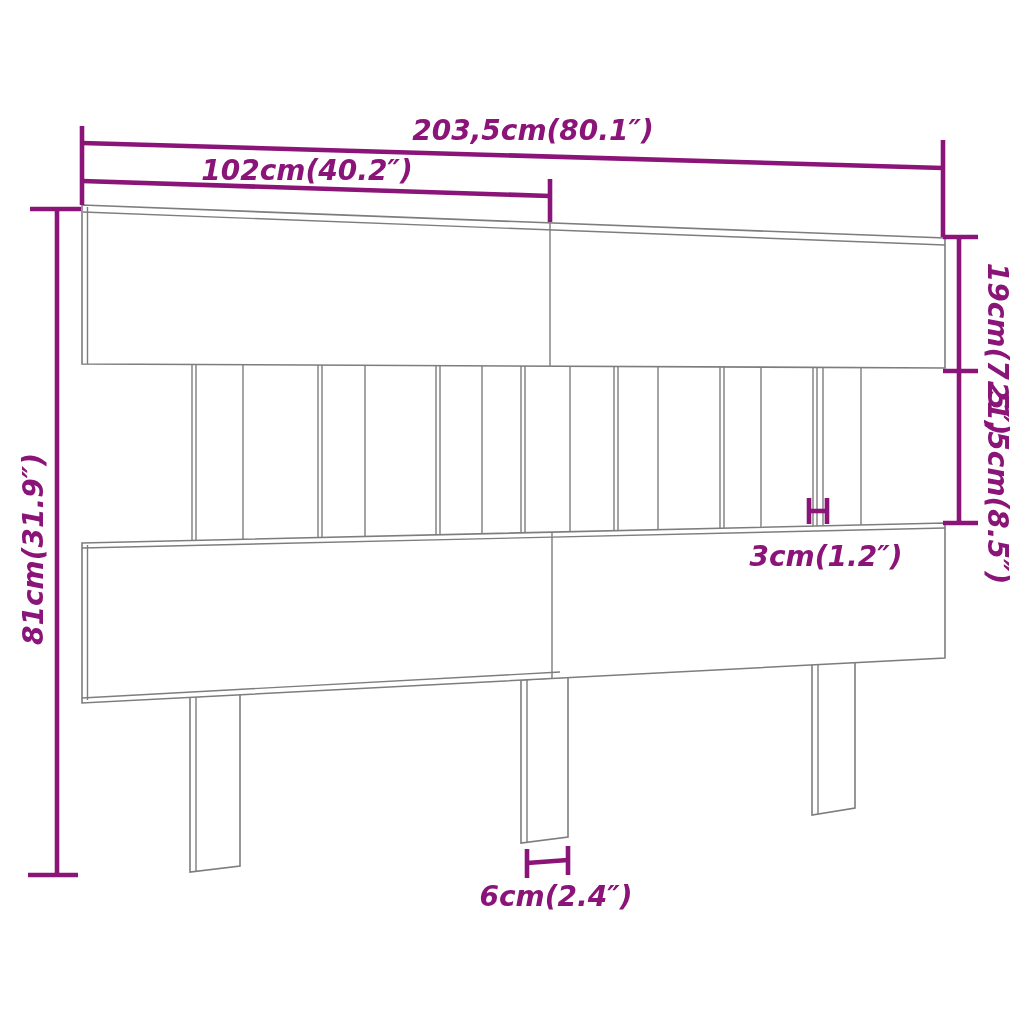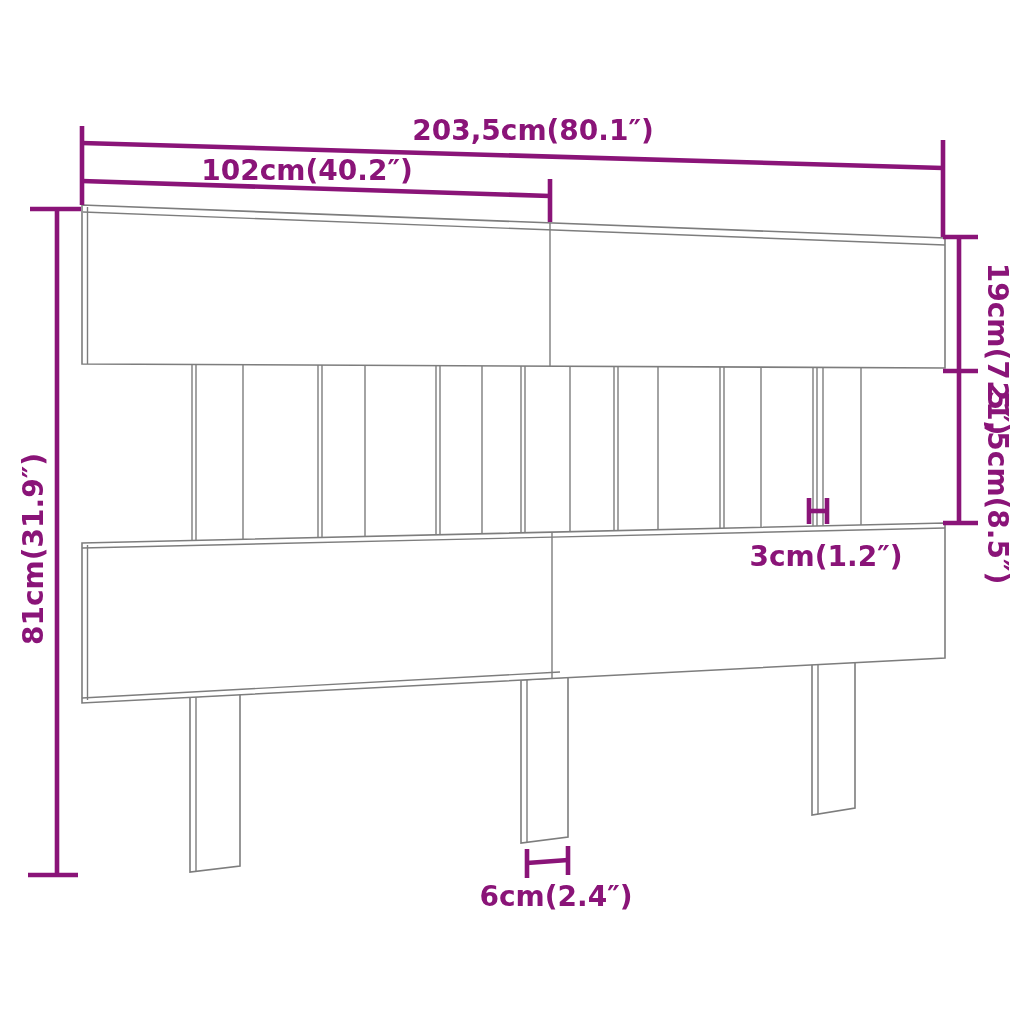--- a/index.html
+++ b/index.html
@@ -6,20 +6,21 @@
     margin: 0;
     padding: 0;
     background: #ffffff;
   }
   .canvas {
     position: relative;
     width: 1024px;
     height: 1024px;
     background: #ffffff;
     overflow: hidden;
+    font-style: italic;
   }
   svg { display: block; }
   .wood polygon, .wood rect {
     fill: #ffffff;
     stroke: var(--line, #7d7d7d);
     stroke-width: 1.6;
     stroke-linejoin: miter;
   }
   .wood line {
     stroke: var(--line, #7d7d7d);

